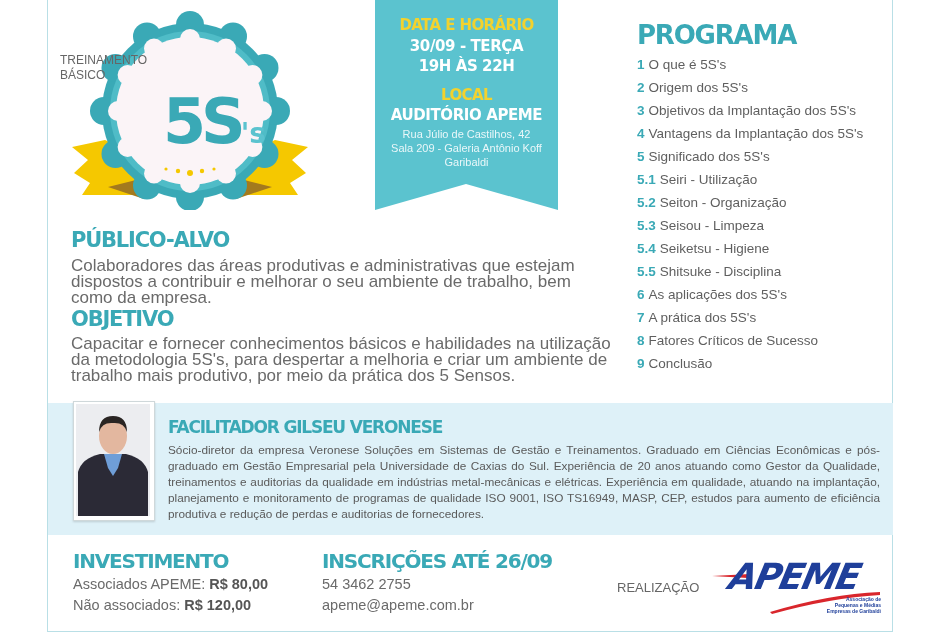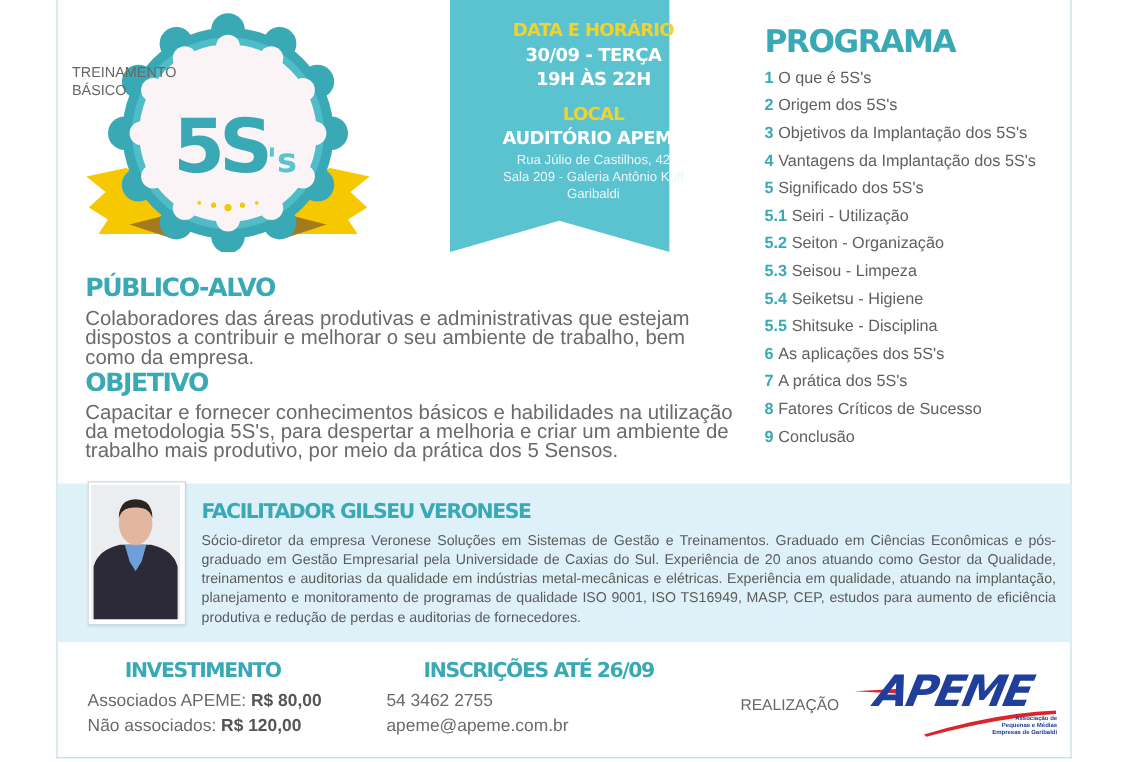--- a/index.html
+++ b/index.html
@@ -9,21 +9,21 @@
            border:1px solid #b9dfe6; border-top:none; background:#fff; box-sizing:border-box; }
   .abs { position:absolute; }
   .heading { font-family:"DejaVu Sans", sans-serif; font-weight:bold; color:#3aa9b6;
              letter-spacing:-1.2px; }
 
   
   .badge { left:60px; top:5px; width:260px; height:205px; }
 
   
   .banner { left:375px; top:0; width:183px; height:210px; }
-  .banner-text { position:absolute; left:0; width:183px; text-align:center;margin-left:28px; }
+  .banner-text { position:absolute; left:0; width:183px; text-align:center; }
   .b-label { font-family:"DejaVu Sans", sans-serif; font-weight:bold; color:#f2d22e;
              font-size:15px; letter-spacing:-0.6px; }
   .b-big { font-family:"DejaVu Sans", sans-serif; font-weight:bold; color:#ffffff;
            font-size:15px; letter-spacing:-0.4px; }
   .b-small { color:#e9f7f9; font-size:11px; line-height:14px; }
 
   
   .prog-title { left:637px; top:20px; font-size:26px; }
   .prog-list { left:637px; top:57px; margin:0; padding:0; list-style:none; }
   .prog-list li { height:23px; font-size:13.5px; color:#5f5f5f; white-space:nowrap; }
@@ -35,21 +35,21 @@
 
   
   .band { left:48px; top:403px; width:845px; height:132px; background:#def1f8; }
   .photo { left:73px; top:401px; width:80px; height:118px; background:#fff;
            border:1px solid #cfd8da; box-shadow:0 1px 2px rgba(0,0,0,0.15); }
   .fac-title { left:168px; top:417px; font-size:17px; }
   .fac-text { left:168px; top:442px; width:712px; font-size:11.8px; line-height:16px;
               color:#5a5a5a; text-align:justify; }
 
   
-  .foot-title { font-size:17px;margin-left:31px; }
+  .foot-title { font-size:20px; }
   .foot-line { font-size:14.5px; color:#6a6a6a; line-height:21px;text-align:right; }
   .foot-line b { color:#555; font-weight:bold; }
   .realizacao { left:617px; top:580px; font-size:13px; color:#666; }
   .logo { left:710px; top:560px; width:175px; height:58px; }
 </style>
 </head>
 <body>
 
 <div class="frame"></div>
 
@@ -101,21 +101,21 @@
           <circle cx="0" cy="62" r="3"></circle>
         <circle cx="12" cy="60" r="2.2"></circle>
           <circle cx="24" cy="58" r="1.6"></circle>
       </g>
     </g>
   </svg>
   <div class="abs" style="left:0;top:48px;width:260px;text-align:left;font-size:12px;color:#666;line-height:15px;">
     <div>TREINAMENTO</div>
     <div>BÁSICO</div>
   </div>
-  <div class="abs" style="left:66px;top:80px;width:140px;text-align:center;white-space:nowrap;">
+  <div class="abs" style="left:66px;top:80px;width:140px;text-align:right;white-space:nowrap;">
     <span style="font-family:'DejaVu Sans',sans-serif;font-weight:bold;font-size:62px;color:#3aa9b6;letter-spacing:-5px;">5S</span><span style="font-family:'DejaVu Sans',sans-serif;font-weight:bold;font-size:28px;color:#5bc3cf;">'s</span>
   </div>
 </div>
 
 <div class="abs banner">
   <svg width="183" height="210" style="position:absolute;left:0;top:0;">
     <polygon points="0,0 183,0 183,210 91,184 0,210" fill="#5bc3cf"></polygon>
   </svg>
   <div class="banner-text b-label" style="top:16px;">DATA E HORÁRIO</div>
   <div class="banner-text b-big" style="top:37px;">30/09 - TERÇA</div>

